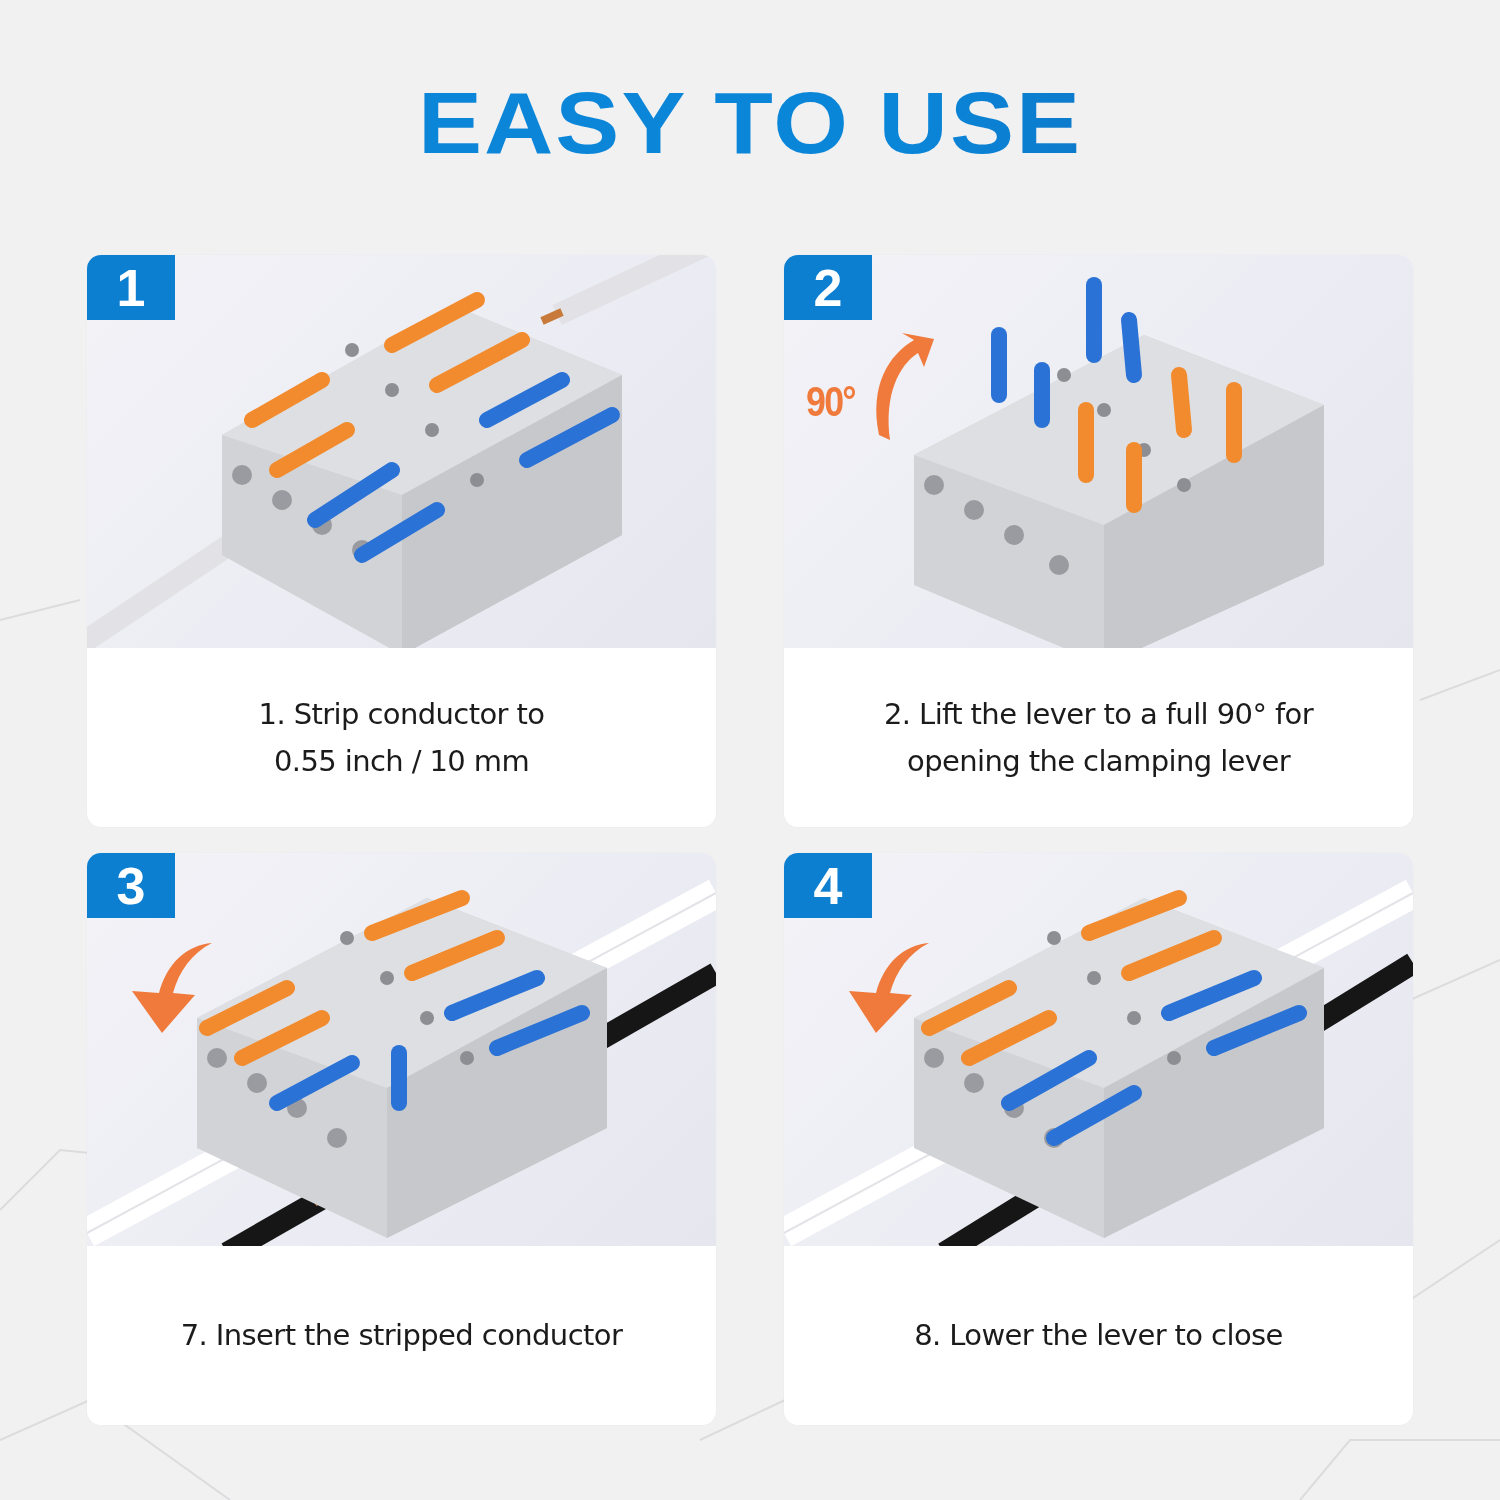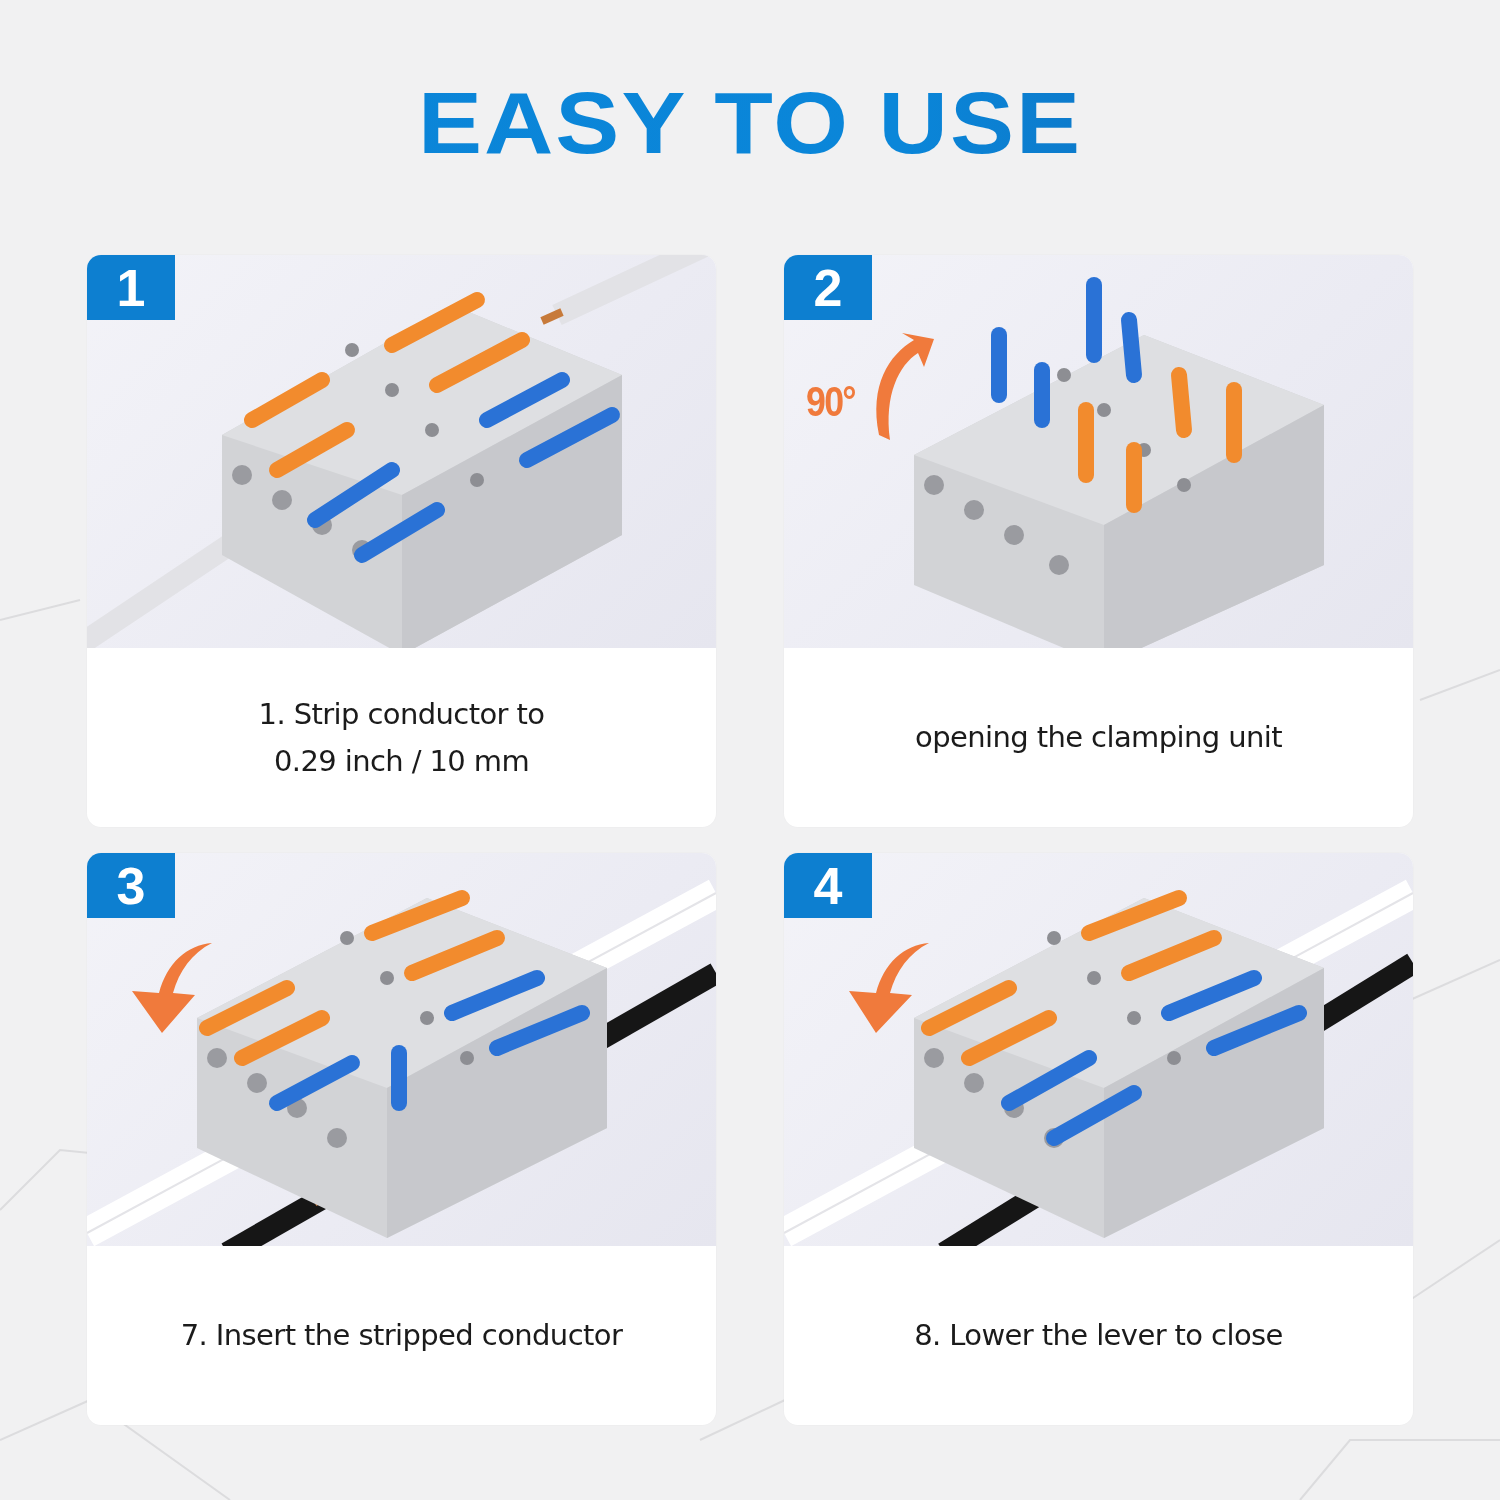--- a/index.html
+++ b/index.html
@@ -106,21 +106,21 @@
         <path d="M190 215 L260 175" stroke="#f28b2d"></path>
         <path d="M228 265 L305 215" stroke="#2a72d6"></path>
         <path d="M275 300 L350 255" stroke="#2a72d6"></path>
       </g>
     </svg>
   </div>
   <div class="badge">1</div>
   <div class="caption">
     <div class="lines">
       <span>1. Strip conductor to</span>
-      <span>0.29 inch / 10 mm</span>
+      <span>0.55 inch / 10 mm</span>
     </div>
   </div>
 </div>
 
 <div class="card" style="left:784px; top:255px;">
   <div class="photo">
     <svg class="scene" width="629" height="393" viewBox="0 0 629 393">
       <g transform="translate(130,80)">
         <path d="M0 120 L230 0 L410 70 L410 230 L190 330 L0 250 Z" fill="#d2d3d6"></path>
         <path d="M0 120 L230 0 L410 70 L190 190 Z" fill="#dedfe2"></path>
@@ -144,21 +144,22 @@
         <path d="M302 220 L302 155" stroke="#f28b2d"></path>
         <path d="M350 250 L350 195" stroke="#f28b2d"></path>
       </g>
       <path d="M95 180 C 85 130, 105 100, 130 85 L 118 78 L 150 84 L 140 112 L 134 98 C 115 110, 100 140, 106 185 Z" fill="#f07a3c"></path>
     </svg>
     <div class="deg-label">90°</div>
   </div>
   <div class="badge">2</div>
   <div class="caption">
     <div class="lines">
-      <span>opening the clamping unit</span>
+      <span>2. Lift the lever to a full 90° for</span>
+      <span>opening the clamping lever</span>
     </div>
   </div>
 </div>
 
 <div class="card" style="left:87px; top:853px;">
   <div class="photo">
     <svg class="scene" width="629" height="393" viewBox="0 0 629 393">
       <line x1="0" y1="380" x2="629" y2="40" stroke="#ffffff" stroke-width="30"></line>
       <line x1="0" y1="380" x2="629" y2="40" stroke="#e4e4e8" stroke-width="2"></line>
       <line x1="140" y1="400" x2="629" y2="120" stroke="#161616" stroke-width="22"></line>

